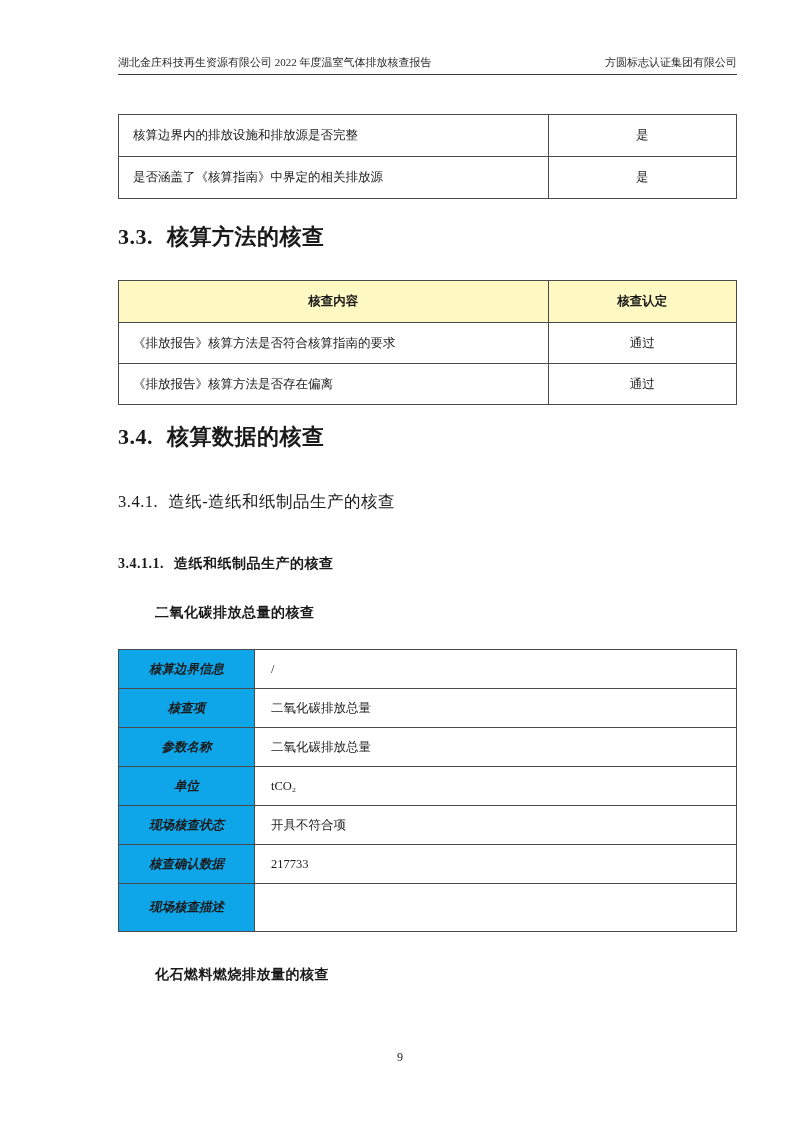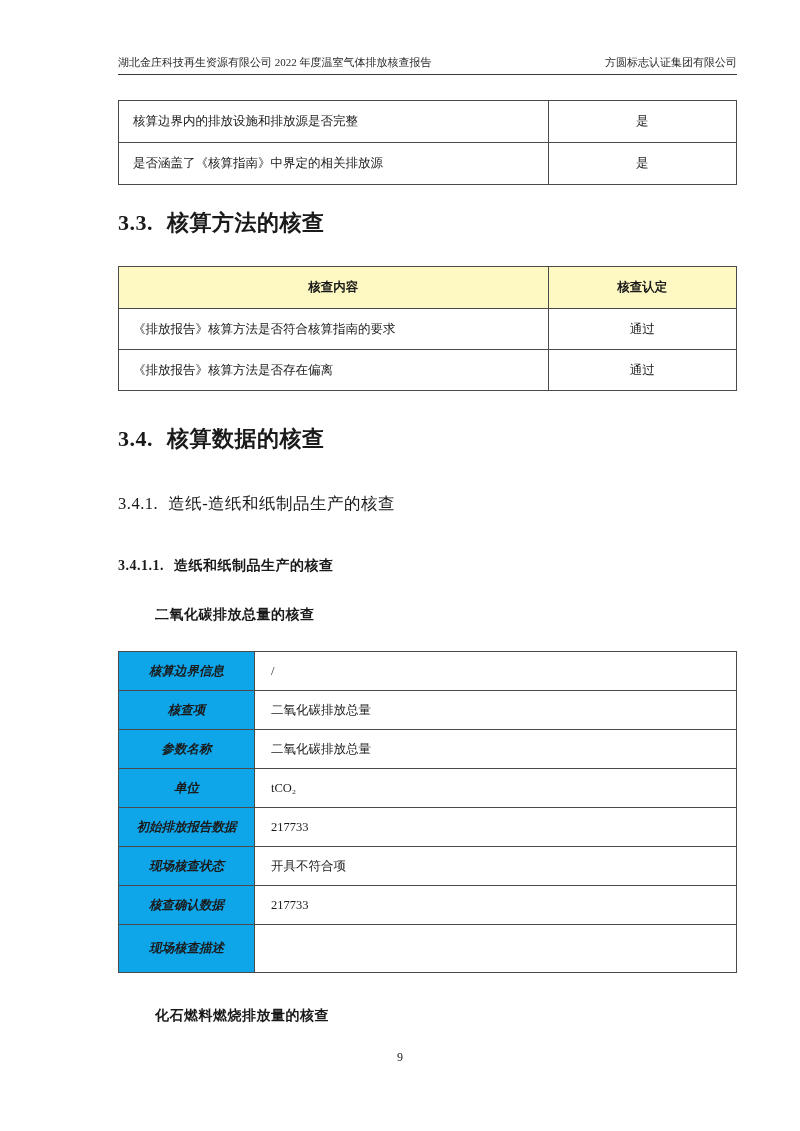--- a/index.html
+++ b/index.html
@@ -18,21 +18,21 @@
   .doc-header {
     display: flex; justify-content: space-between; align-items: flex-start;
     font-size: 11px; color: #2a2a2a;
     border-bottom: 1.5px solid #3a3a3a;
     padding-bottom: 4px;
   }
 
   
   table { width: 100%; border-collapse: collapse; table-layout: fixed; }
   td, th { border: 1px solid #4a4a4a; font-size: 12.5px; font-weight: normal; vertical-align: middle; }
-  .tbl-top { margin-top: 25px; }
+  .tbl-top { margin-top: 39px; }
   .tbl-top td.q { width: 69.5%; padding: 0 14px; height: 42px; text-align: left; }
   .tbl-top td.a { text-align: center; }
 
   .tbl-method { margin-top: 28px; }
   .tbl-method th { height: 42px; background: #fef9c3; font-weight: bold; text-align: center; }
   .tbl-method th.q { width: 69.5%; }
   .tbl-method td.q { padding: 0 14px; height: 41px; text-align: left; }
   .tbl-method td.a { text-align: center; }
 
   .tbl-kv { margin-top: 27px; }
@@ -43,21 +43,21 @@
   .tbl-kv td.v { padding: 0 16px; text-align: left; }
   .tbl-kv tr.tall td { height: 48px; }
 
   
   .h-l1 { font-size: 22px; font-weight: bold; letter-spacing: 0.5px; }
   .h-l2 { font-size: 16.5px; font-weight: normal; letter-spacing: 0.5px; }
   .h-l3 { font-size: 14px; font-weight: bold; letter-spacing: 0.5px; }
   .h-num { margin-right: 14px; font-family: "Liberation Serif", "DejaVu Serif", serif; }
   .h-num-sm { margin-right: 10px; }
   .mt-33 { margin-top: 23px; }
-  .mt-34 { margin-top: 33px; }
+  .mt-34 { margin-top: 17px; }
   .mt-341 { margin-top: 39px; }
   .mt-3411 { margin-top: 42px; }
   .sub-label { font-size: 14px; font-weight: bold; margin-left: 37px; letter-spacing: 0.5px; }
   .mt-co2 { margin-top: 31px; }
   .mt-fossil { margin-top: 34px; }
 
   
   .page-number {
     position: absolute; left: 0; right: 0; top: 1050px;
     text-align: center; font-size: 12px; color: #1a1a1a;
@@ -136,24 +136,20 @@
         </tr>
         <tr>
           <td class="k">参数名称</td>
           <td class="v">二氧化碳排放总量</td>
         </tr>
         <tr>
           <td class="k">单位</td>
           <td class="v">tCO₂</td>
         </tr>
         <tr>
-          <td class="k">初始排放报告数据</td>
-          <td class="v">217733</td>
-        </tr>
-        <tr>
           <td class="k">现场核查状态</td>
           <td class="v">开具不符合项</td>
         </tr>
         <tr>
           <td class="k">核查确认数据</td>
           <td class="v">217733</td>
         </tr>
         <tr class="tall">
           <td class="k">现场核查描述</td>
           <td class="v"></td>

